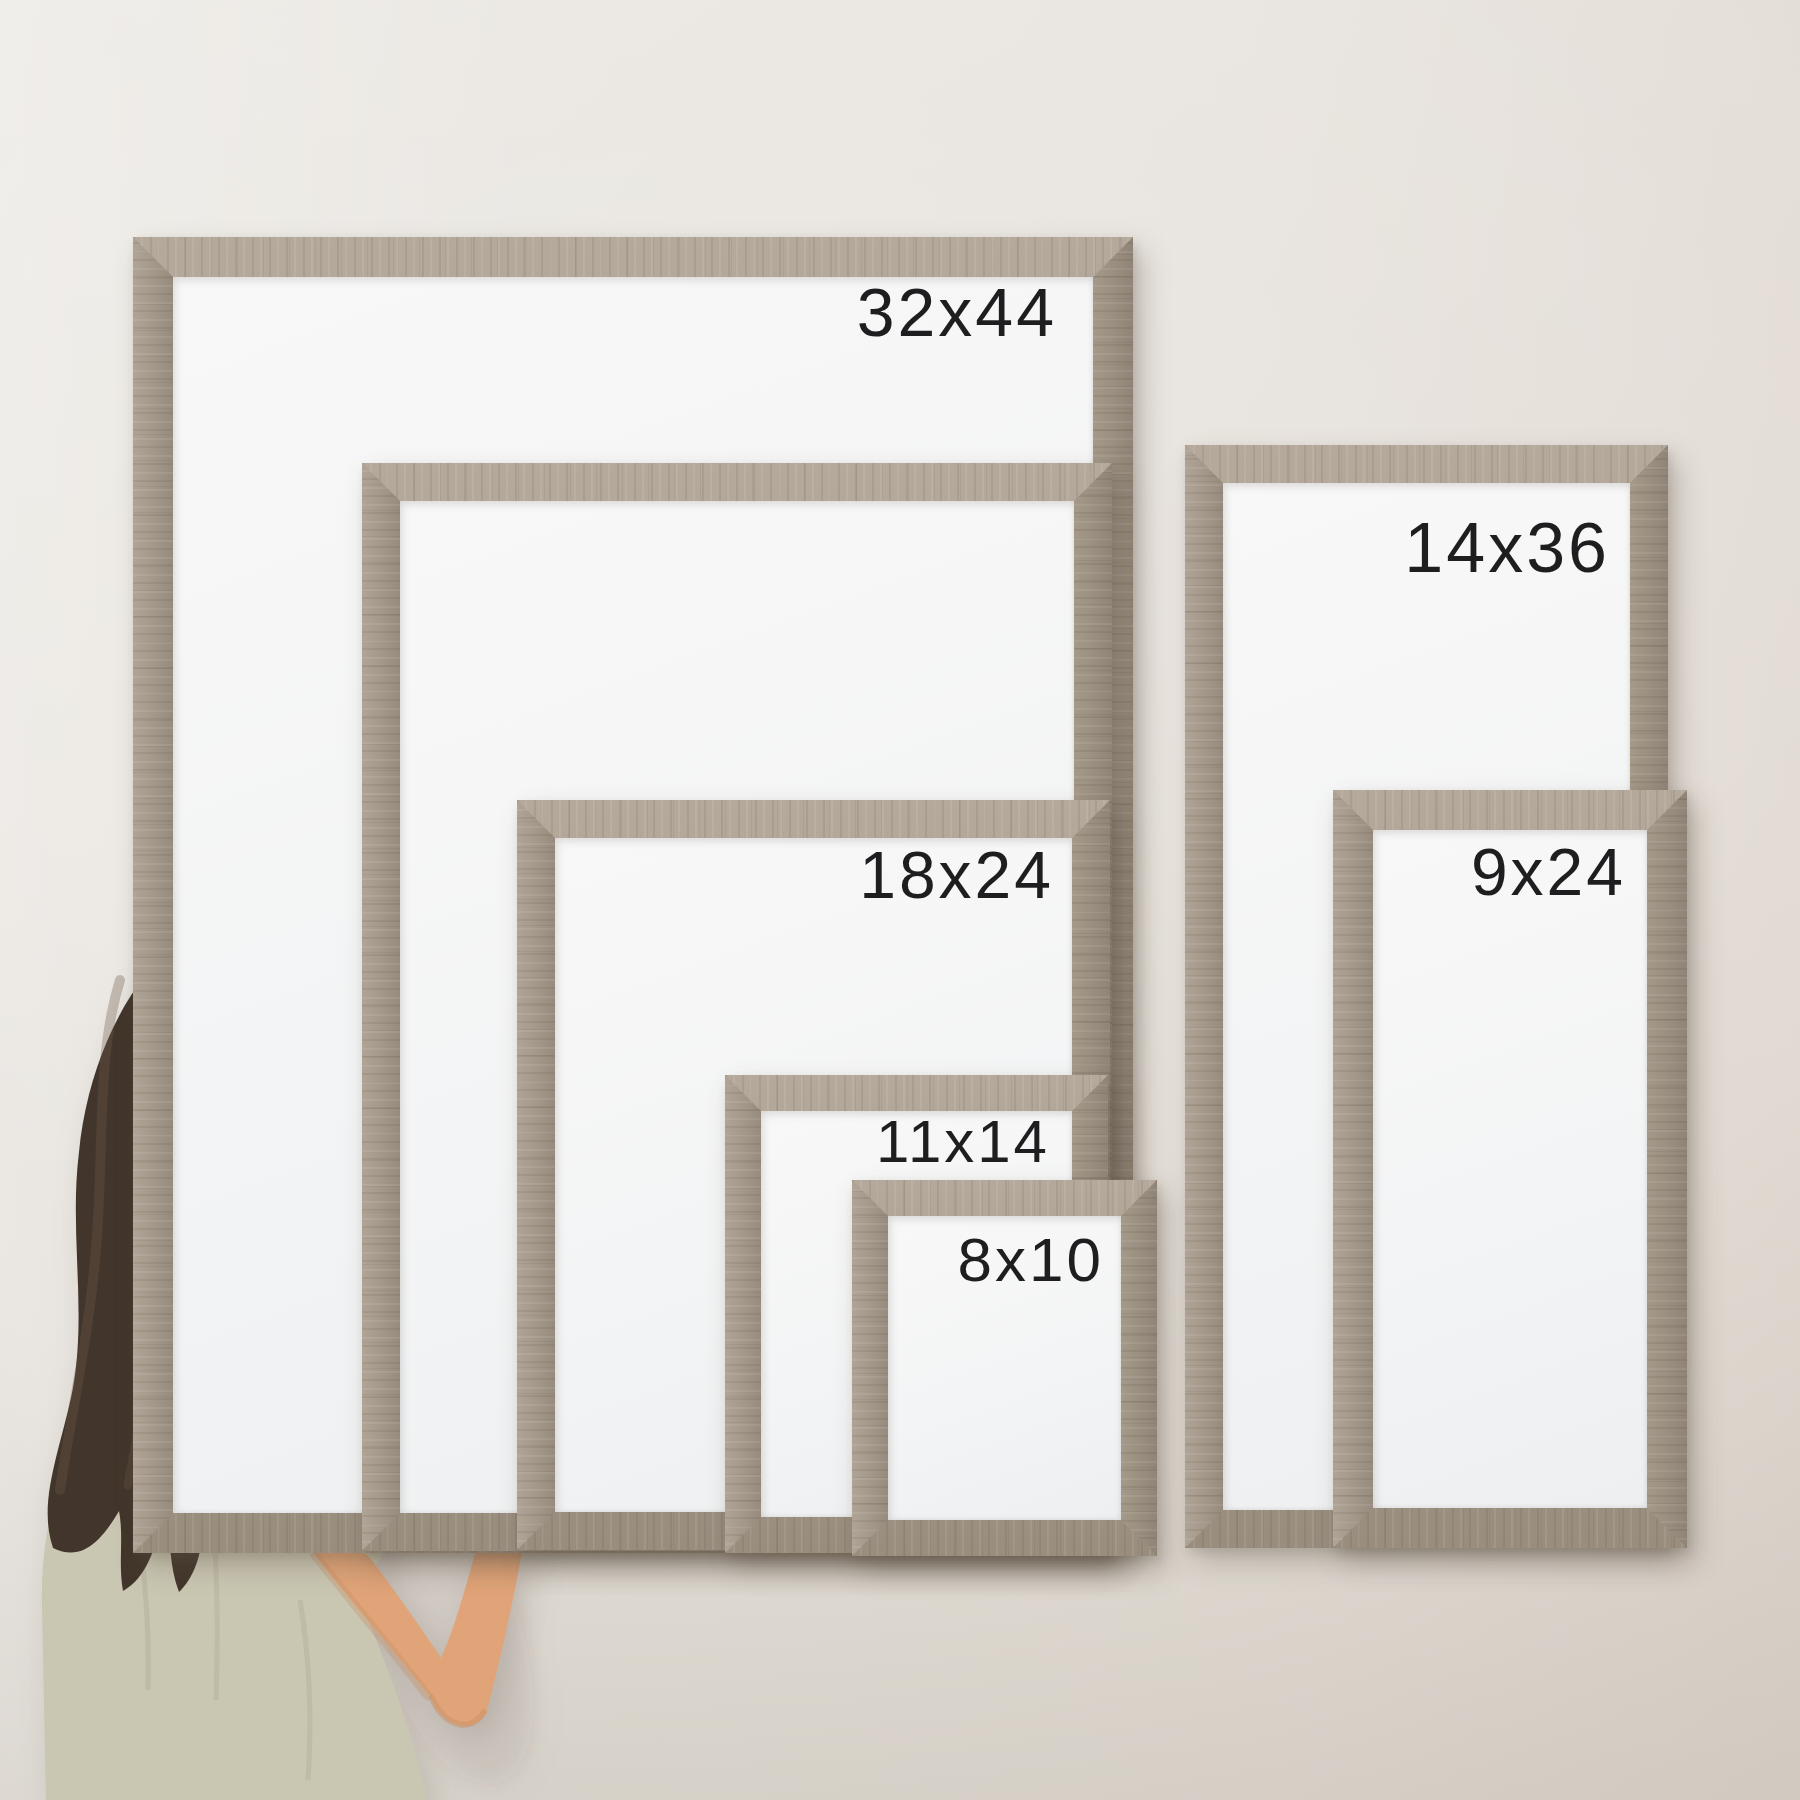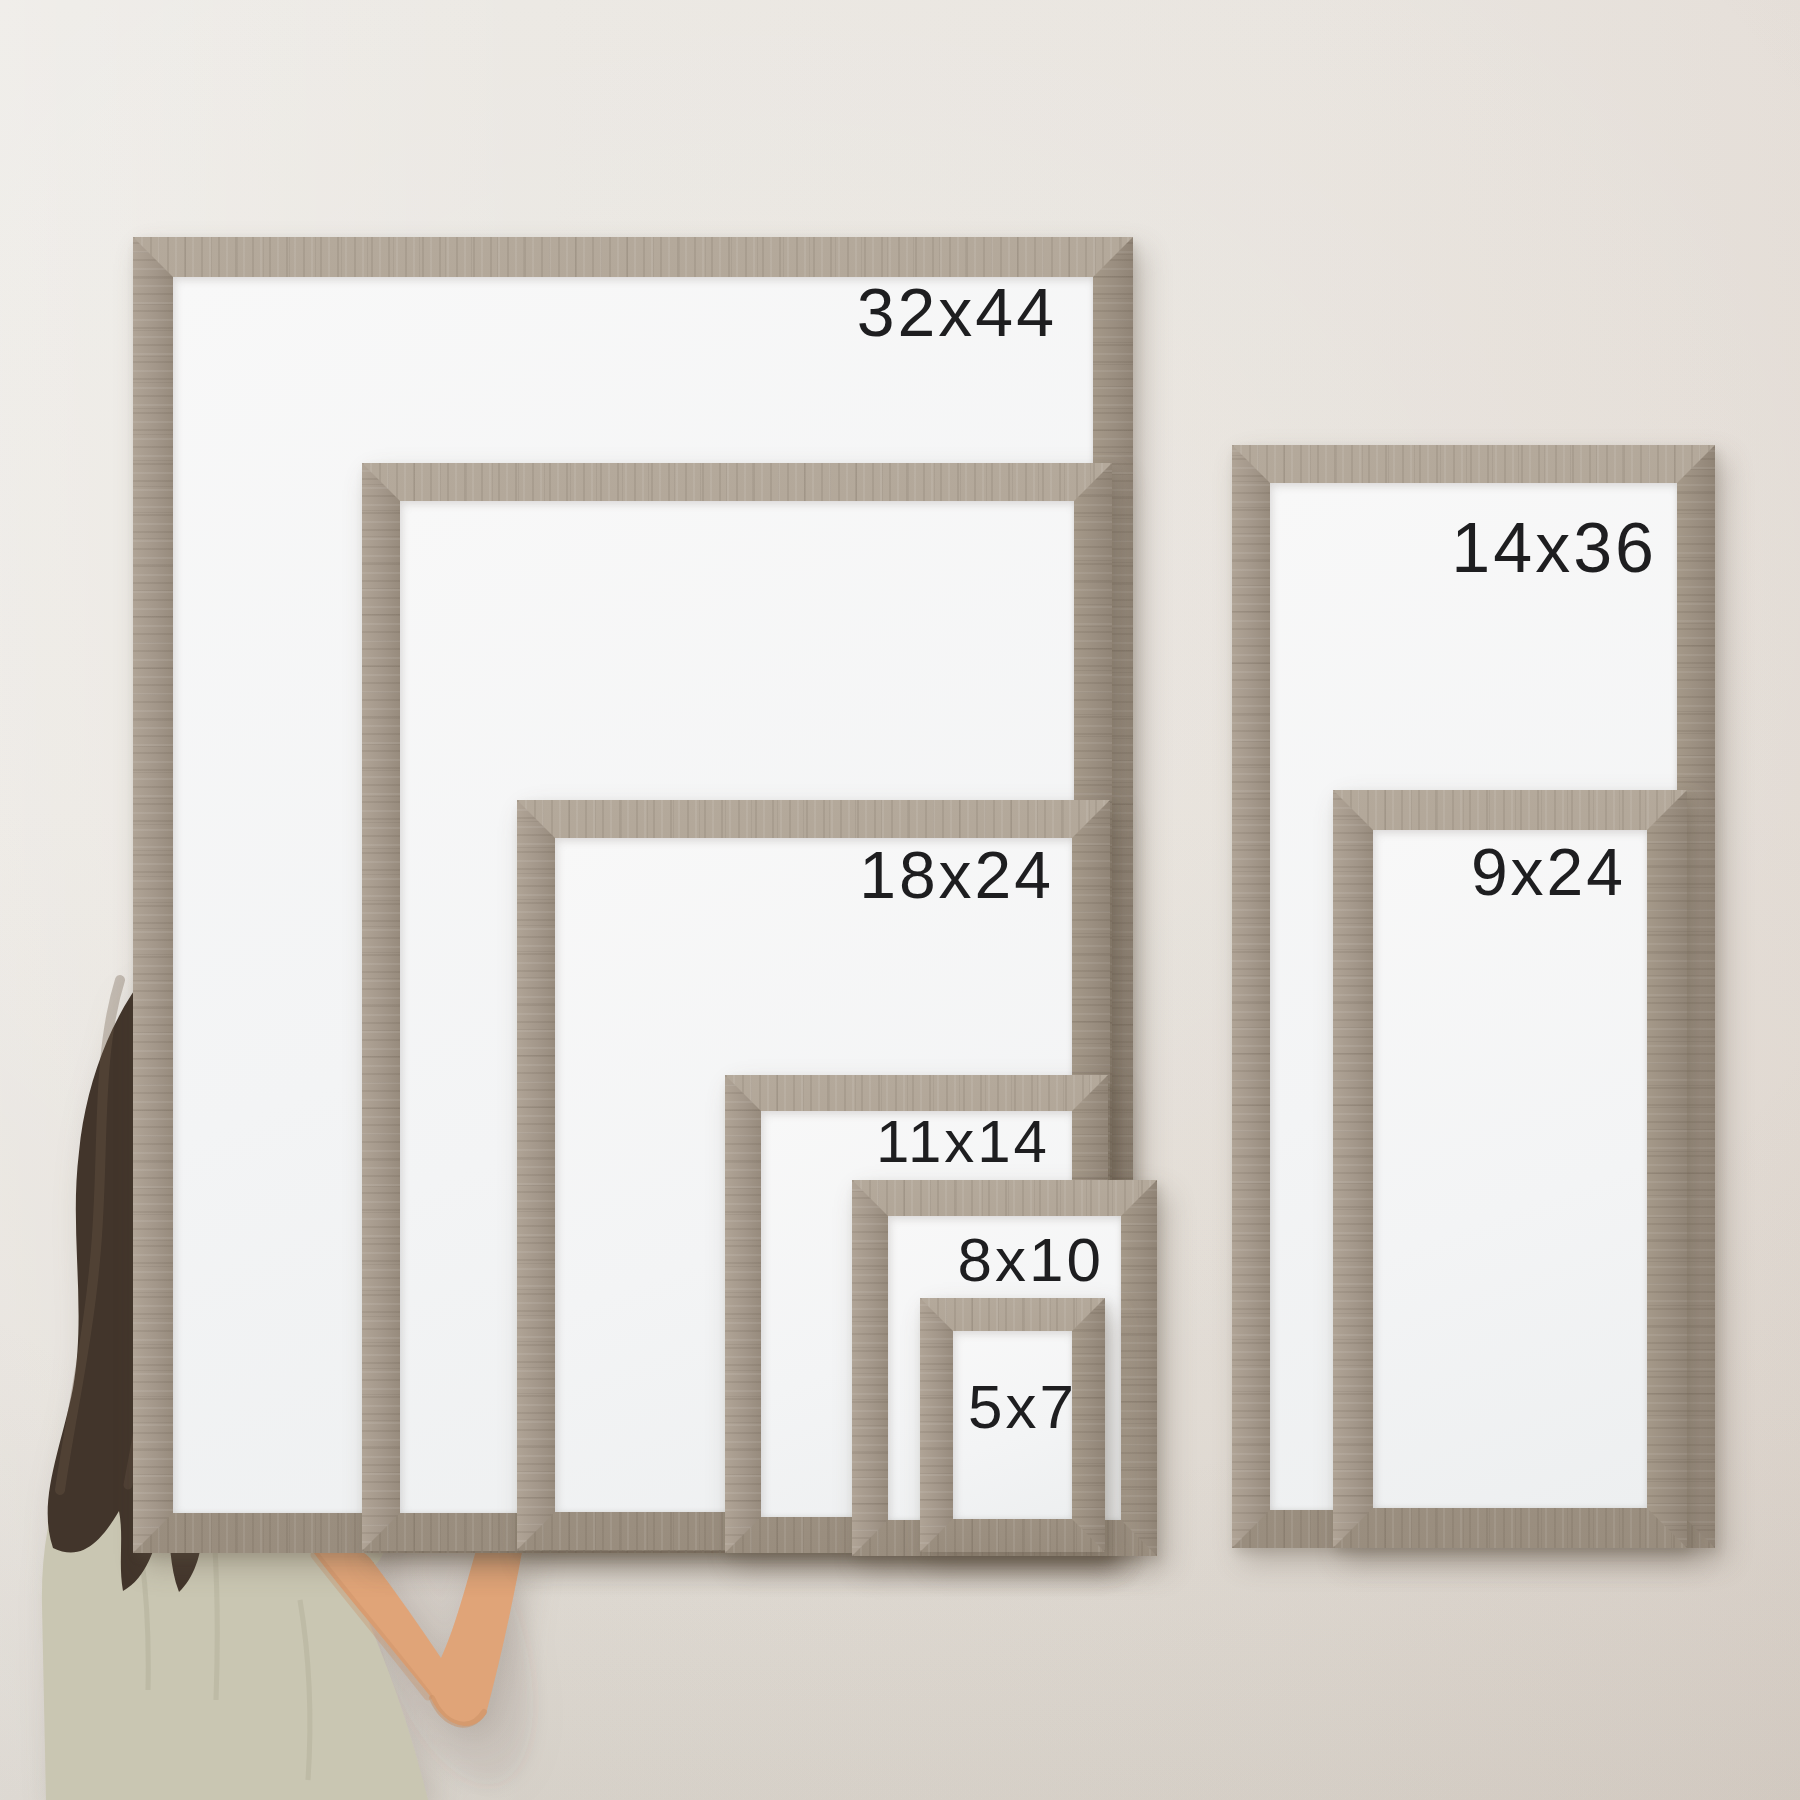--- a/index.html
+++ b/index.html
@@ -106,28 +106,21 @@
         <div class="board"></div>
         <div class="frame-label" style="right: 58px; top: 37px; font-size: 60px;">11x14</div>
       </div>
       <div class="frame" style="left: 805px; top: 1180px; width: 305px; height: 376px; --bw: 36px; z-index: 5; margin-left: 47px;">
         <div class="wood-h"></div>
         <div class="wood-side ws-left"></div>
         <div class="wood-side ws-right"></div>
         <div class="board"></div>
         <div class="frame-label" style="right: 53px; top: 49px; font-size: 62px;">8x10</div>
       </div>
-      <div class="frame" style="left: 920px; top: 1298px; width: 185px; height: 254px; --bw: 33px; z-index: 6;">
-        <div class="wood-h"></div>
-        <div class="wood-side ws-left"></div>
-        <div class="wood-side ws-right"></div>
-        <div class="board"></div>
-        <div class="frame-label" style="right: 28px; top: 78px; font-size: 62px;">5x7</div>
-      </div>
-      <div class="frame" style="left: 1185px; top: 445px; width: 483px; height: 1103px; --bw: 38px; z-index: 7; margin-left: 47px;">
+      <div class="frame" style="left: 1185px; top: 445px; width: 483px; height: 1103px; --bw: 38px; z-index: 7;">
         <div class="wood-h"></div>
         <div class="wood-side ws-left"></div>
         <div class="wood-side ws-right"></div>
         <div class="board"></div>
         <div class="frame-label" style="right: 58px; top: 68px; font-size: 70px;">14x36</div>
       </div>
       <div class="frame" style="left: 1333px; top: 790px; width: 354px; height: 758px; --bw: 40px; z-index: 8;">
         <div class="wood-h"></div>
         <div class="wood-side ws-left"></div>
         <div class="wood-side ws-right"></div>

